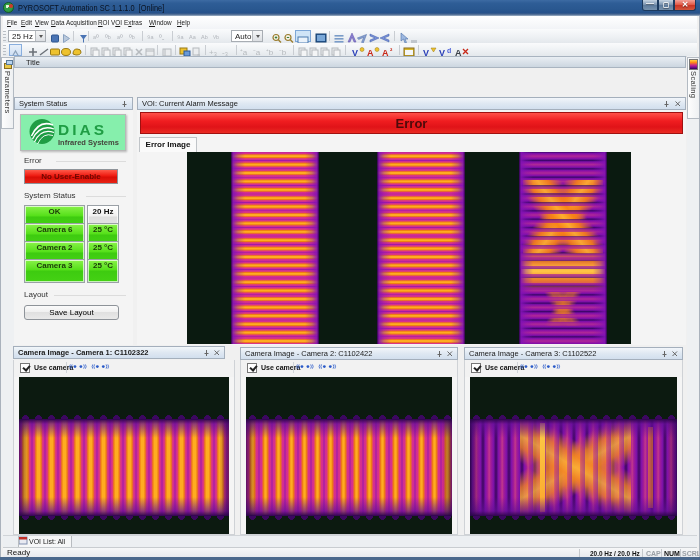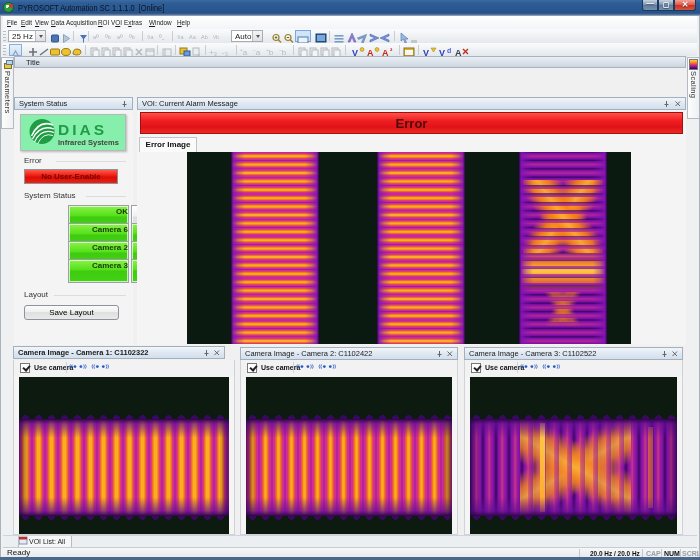--- a/index.html
+++ b/index.html
@@ -62,21 +62,21 @@
   border:1px solid #a4afbc; font-size:7.5px; color:#1a1a1a; line-height:12px; padding-left:4px; }
 .pin { position:absolute; top:2px; width:8px; height:8px; }
 .panelbody { position:absolute; background:#f5f5f5; border:1px solid #cfd2d6; border-top:none; }
 
 
 #sysbody { left:14px; top:110px; width:119px; height:235px; background:#f4f4f4; }
 #diasbox { position:absolute; left:6px; top:4px; width:106px; height:37px; background:#86efac; border:1px solid #b8b8b8; box-shadow:1px 1px 2px rgba(0,0,0,.25); }
 .glabel { position:absolute; font-size:8px; color:#333; }
 .gline { position:absolute; height:1px; background:#dcdcdc; }
 .statbtn { position:absolute; height:24px; border:1px solid #9aa0a6; box-shadow:inset 0 0 0 1px rgba(255,255,255,.7);
-  font-size:8px; font-weight:bold; text-align:right; color:#1a3a08; line-height:12px;margin-left:44px; }
+  font-size:8px; font-weight:bold; text-align:center; color:#1a3a08; line-height:12px; }
 .green { background:linear-gradient(180deg,#8af24a 0%,#55e019 45%,#3ecb10 50%,#44d214 100%); }
 .grayb { background:linear-gradient(180deg,#ffffff 0%,#f0f0f0 45%,#dedede 50%,#e6e6e6 100%); color:#111; }
 #redbtn { position:absolute; left:10px; top:59px; width:94px; height:15px;
   background:linear-gradient(180deg,#ff5a4a 0%,#ee1a10 45%,#d90e06 55%,#e82214 100%);
   border:1px solid #8e9399; font-size:8px; font-weight:bold; color:#6e0600; text-align:center; line-height:13px; }
 #savebtn { position:absolute; left:10px; top:195px; width:95px; height:15px; border-radius:3px;
   background:linear-gradient(180deg,#fbfbfb 0%,#f0f0f0 45%,#e0e0e0 50%,#e9e9e9 100%);
   border:1px solid #8e9399; font-size:8px; color:#000; text-align:center; line-height:14px; }
 
 

